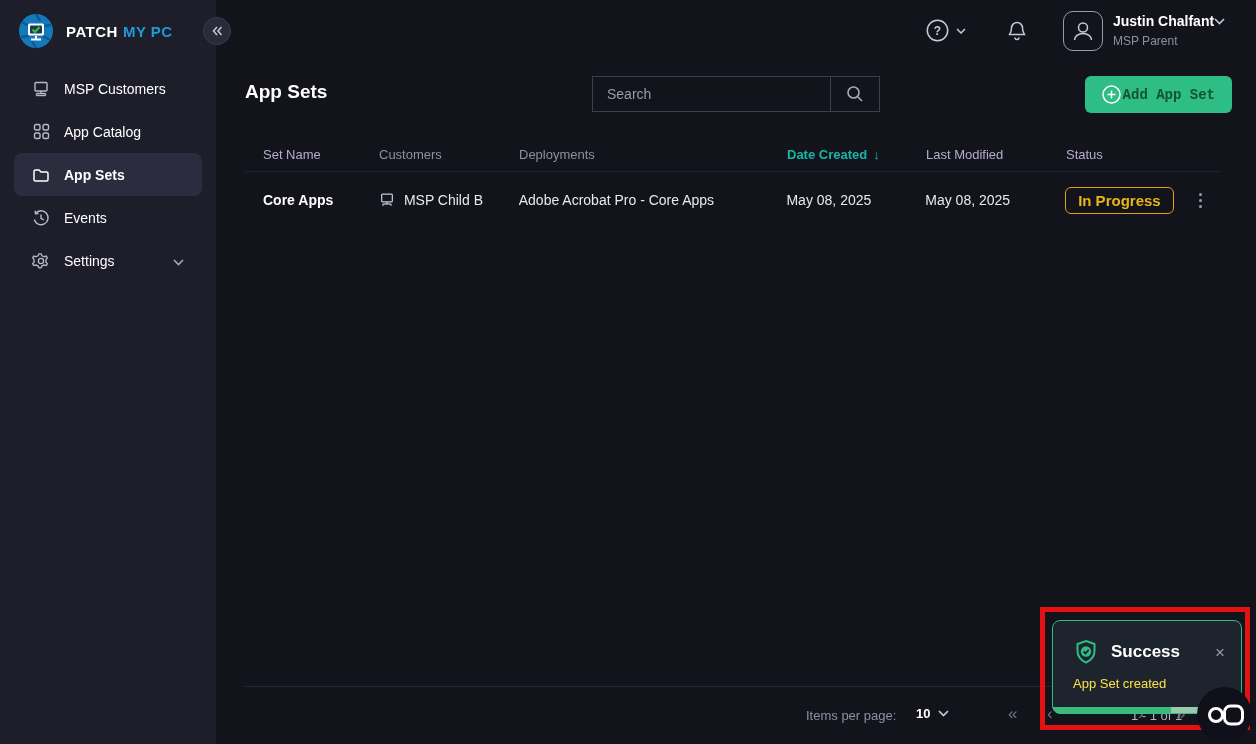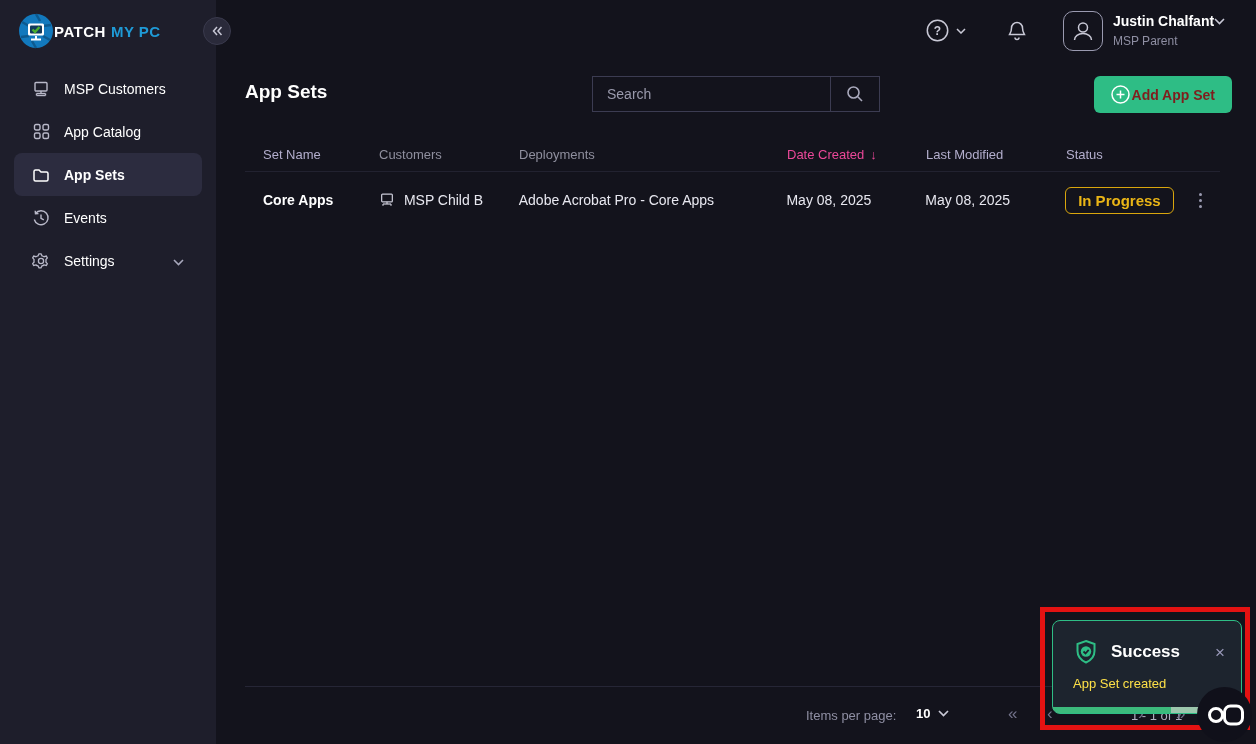--- a/index.html
+++ b/index.html
@@ -9,21 +9,21 @@
     background:#13131c;
     color:#e8e8f0;
     position:relative;
     overflow:hidden;
   }
   
   .sidebar {
     position:absolute; left:0; top:0; bottom:0; width:216px;
     background:#1e1e2b;
   }
-  .logo-row { display:flex; align-items:center; gap:0; padding:13px 0 0 18px; }
+  .logo-row { display:flex; align-items:center; gap:12px; padding:13px 0 0 18px; }
   .brand { font-size:15px; font-weight:bold; letter-spacing:0.5px; }
   .brand .b1 { color:#ffffff; }
   .brand .b2 { color:#1f9ad6; margin-left:5px; }
   .collapse-btn {
     position:absolute; left:203px; top:17px; width:28px; height:28px;
     border-radius:50%; background:#2a2a3a; border:1px solid #3a3a4d;
     display:flex; align-items:center; justify-content:center; color:#c8c8d6;
     cursor:pointer; z-index:6;
   }
   .nav { position:absolute; top:67px; left:0; right:0; }
@@ -60,36 +60,36 @@
     color:#e8e8f0; font-size:14px; padding:0 14px;
     font-family:"Liberation Sans", sans-serif;
   }
   .search-box input::placeholder { color:#9a9aac; }
   .search-btn {
     width:49px; border-left:1px solid #3c3c52; display:flex;
     align-items:center; justify-content:center; color:#a9a9bc; cursor:pointer;
   }
   .add-btn {
     position:absolute; right:24px; top:76px; height:37px;
-    background:#2ebd85; color:#7f1d1d; border:none; border-radius:6px;
-    font-family:Liberation Sans, sans-serif; font-size:14px; font-weight:bold;
+    background:#2ebd85; color:#14532d; border:none; border-radius:6px;
+    font-family:Liberation Mono, monospace; font-size:14px; font-weight:bold;
     display:flex; align-items:center; gap:2px; padding:0 17px; cursor:pointer;
   }
   
   .table { position:absolute; left:245px; top:137px; width:975px; }
   .t-head {
     display:flex; align-items:center; height:35px; padding-left:18px;
     font-size:13px; border-bottom:1px solid #222230;
   }
   .t-row { display:flex; align-items:center; height:56px; padding-left:18px; font-size:14px; }
   .c1{width:116px;} .c2{width:140px;} .c3{width:268px;} .c4{width:139px;} .c5{width:140px;} .c6{width:130px;}
   .c7{flex:1; display:flex; justify-content:flex-end; padding-right:14px;}
   .th-dim { color:#8f8f9e; }
   .th-lav { color:#b3aecd; }
-  .th-sort { color:#ec4899; font-weight:normal; display:flex; align-items:center; gap:6px; }
+  .th-sort { color:#14b8a6; font-weight:bold; display:flex; align-items:center; gap:6px; }
   .cell-bold { color:#ffffff; font-weight:bold; }
   .cust-cell { display:flex; align-items:center; gap:9px; color:#e8e8f0; }
   .cust-cell .cicon { color:#c9c9d6; display:flex; }
   .badge {
     display:inline-flex; align-items:center; justify-content:center;
     border:1.5px solid #d9a60d; color:#eab516; border-radius:6px;
     font-size:15px; font-weight:bold; padding:4px 12px;
   }
   .kebab { display:flex; flex-direction:column; gap:3px; cursor:pointer; padding:4px; }
   .kebab i { width:3px; height:3px; border-radius:50%; background:#9a9ab0; }

